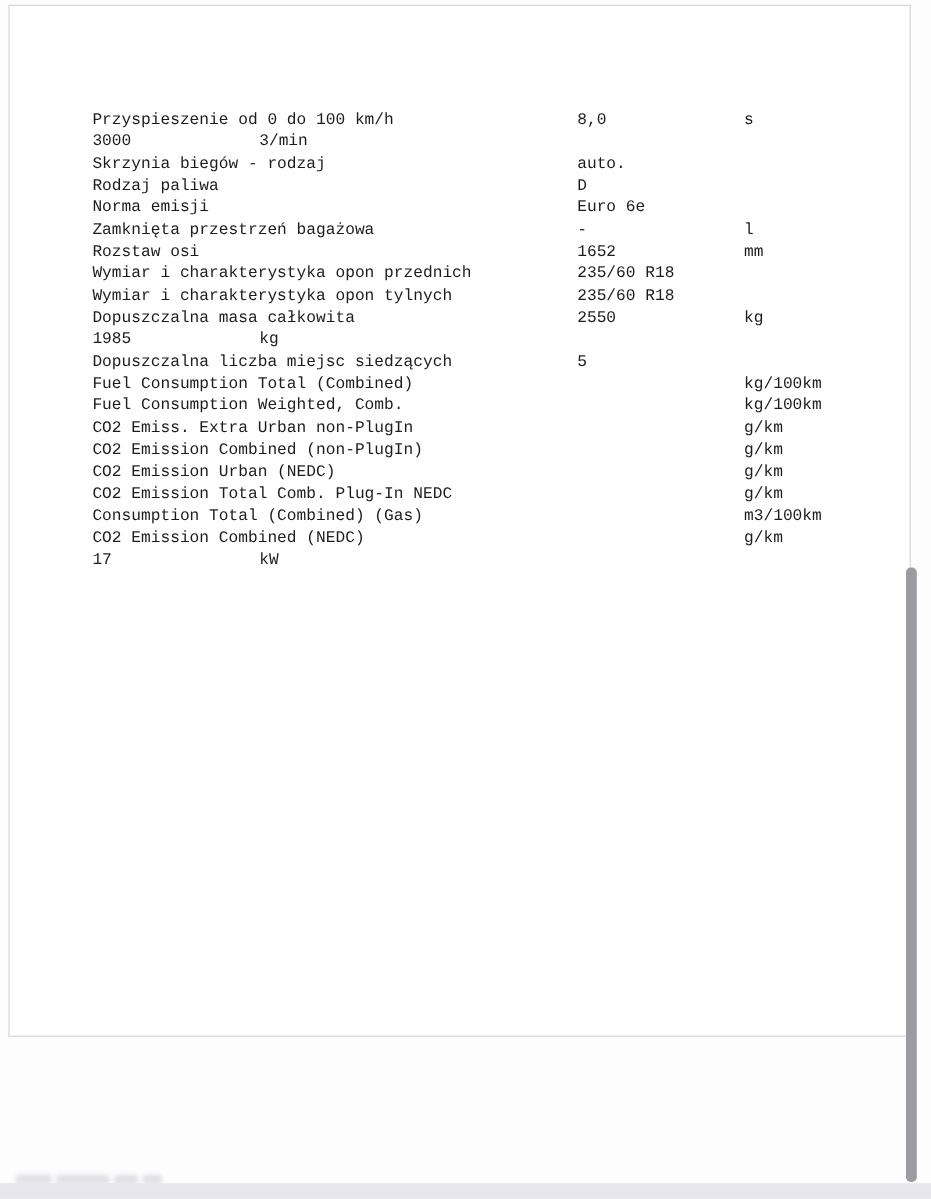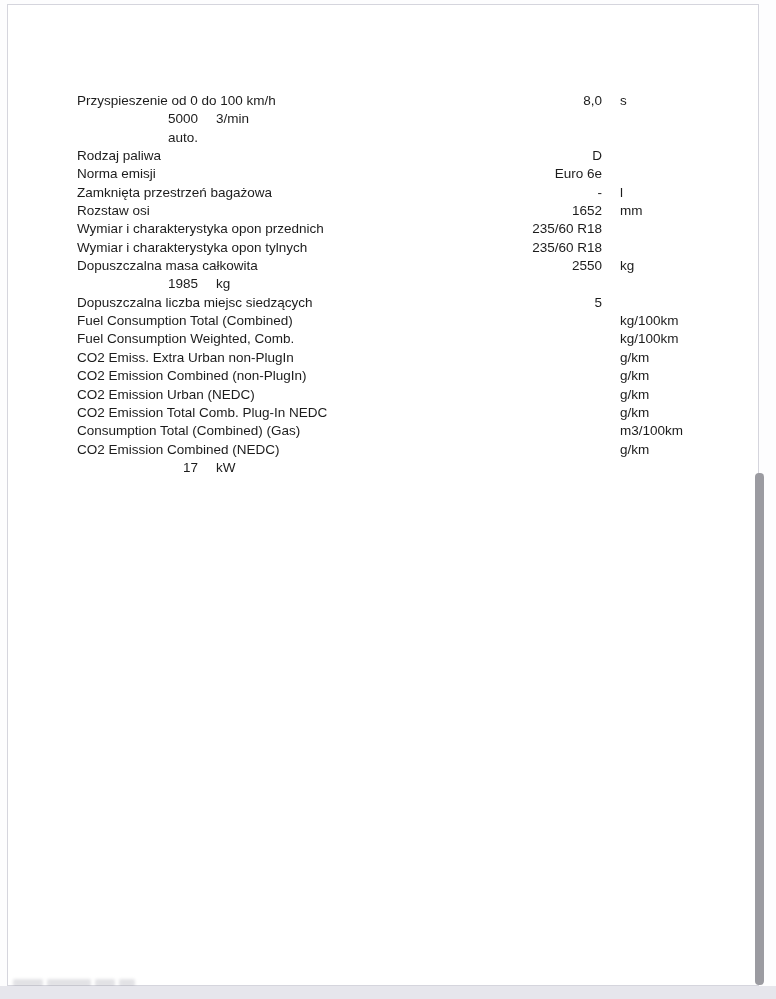--- a/index.html
+++ b/index.html
@@ -6,23 +6,24 @@
     --text-color:#1c1c1c;
     --frame-color:#d5d5dd;
     --strip-color:#e6e6ec;
     --scrollbar-color:#9b9ba1;
     --page-bg:#ffffff;
   }
   *{margin:0;padding:0;box-sizing:border-box;}
   html,body{width:776px;height:999px;overflow:hidden;background:#fdfdfe;
     font-family:"Liberation Sans","DejaVu Sans",sans-serif;}
   .page{
-    position:absolute;left:7px;top:4px;width:752px;height:982px;
+    position:absolute;left:7px;top:4px;width:752px;height:860px;
     background:var(--page-bg);
     border:1px solid var(--frame-color);
+    font-family:Liberation Mono, monospace;
   }
   .bottom-strip{
     position:absolute;left:0;top:986px;width:776px;height:13px;
     background:var(--strip-color);
   }
   .scrollbar-thumb{
     position:absolute;left:755px;top:473px;width:9px;height:512px;
     background:var(--scrollbar-color);
     border-radius:4px;
   }
@@ -30,21 +31,21 @@
     position:absolute;left:69px;top:87px;width:640px; 
     color:var(--text-color);
     font-size:13.5px;
   }
   .row{
     display:flex;
     line-height:18.35px;
     white-space:nowrap;
   }
   .cell.label{flex:0 0 404px;text-align:left;}
-  .cell.value{flex:0 0 121px;text-align:right;}
+  .cell.value{flex:0 0 121px;text-align:left;}
   .cell.unit{margin-left:18px;text-align:left;}
   .watermark{
     position:absolute;left:5px;top:969px;width:130px;height:17px;
     filter:blur(1.6px);
     opacity:.28;
     display:flex;gap:4px;align-items:center;
   }
   .watermark .blob{
     height:8px;background:#9a9aa4;border-radius:2px;
   }
@@ -59,24 +60,25 @@
 <div class="page">
 
   <div class="spec-table">
 
   <div class="row">
         <div class="cell label">Przyspieszenie od 0 do 100 km/h</div>
         <div class="cell value">8,0</div>
         <div class="cell unit">s</div>
       </div>
       <div class="row">
-        <div class="cell value">5000</div>
+        <div class="cell value">3000</div>
         <div class="cell unit">3/min</div>
       </div>
       <div class="row">
+        <div class="cell label">Skrzynia biegów - rodzaj</div>
         <div class="cell value">auto.</div>
         <div class="cell unit"></div>
       </div>
       <div class="row">
         <div class="cell label">Rodzaj paliwa</div>
         <div class="cell value">D</div>
         <div class="cell unit"></div>
       </div>
       <div class="row">
         <div class="cell label">Norma emisji</div>

